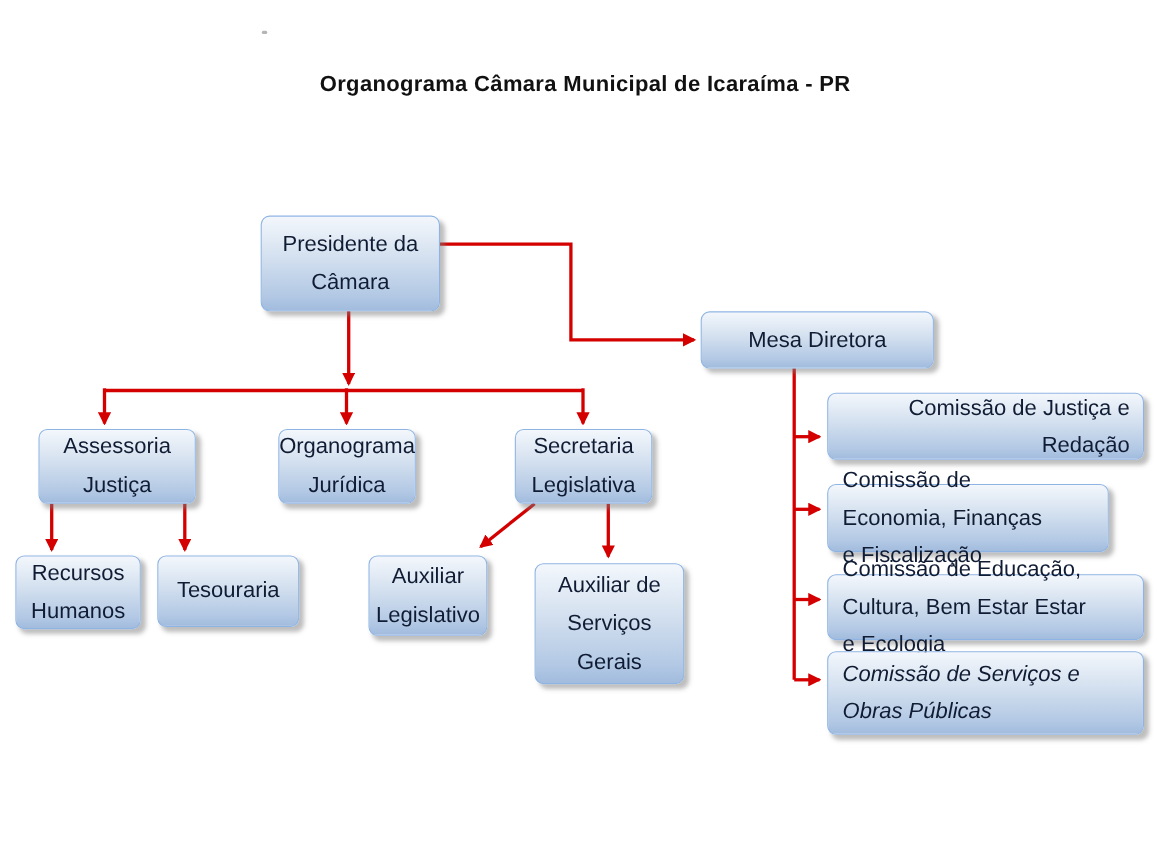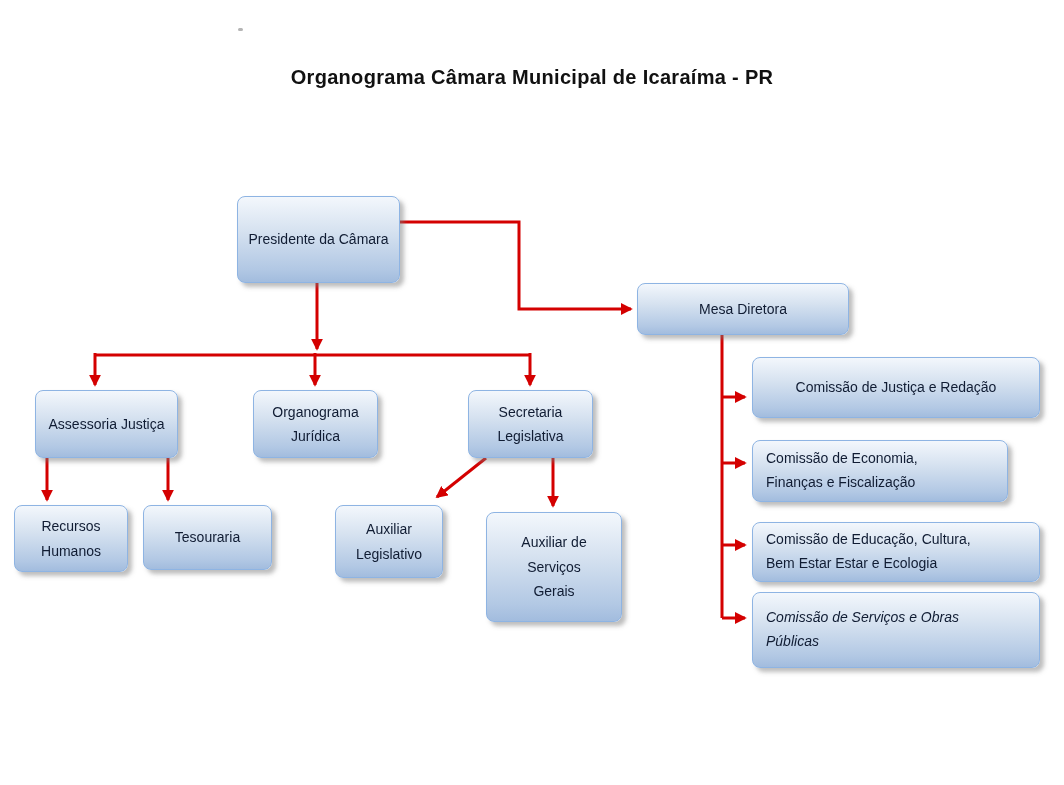--- a/index.html
+++ b/index.html
@@ -49,21 +49,21 @@
     stroke-width: 3;
   }
   .node {
     position: absolute;
     display: flex;
     align-items: center;
     justify-content: center;
     text-align: center;
     box-sizing: border-box;
     padding: 4px 10px;
-    font-size: 14px;
+    font-size: 20px;
     line-height: 1.75;
     color: #101c33;
     border: 1px solid #8eb4e3;
     border-radius: 8px;
     background: linear-gradient(to bottom, #f3f7fc 0%, #d6e2f0 40%, #b2c8e4 85%, #a2bcde 100%);
     box-shadow: 4px 4px 4px rgba(125,125,125,0.5);
   }
   .node.commission {
     justify-content: flex-start;
     text-align: left;

